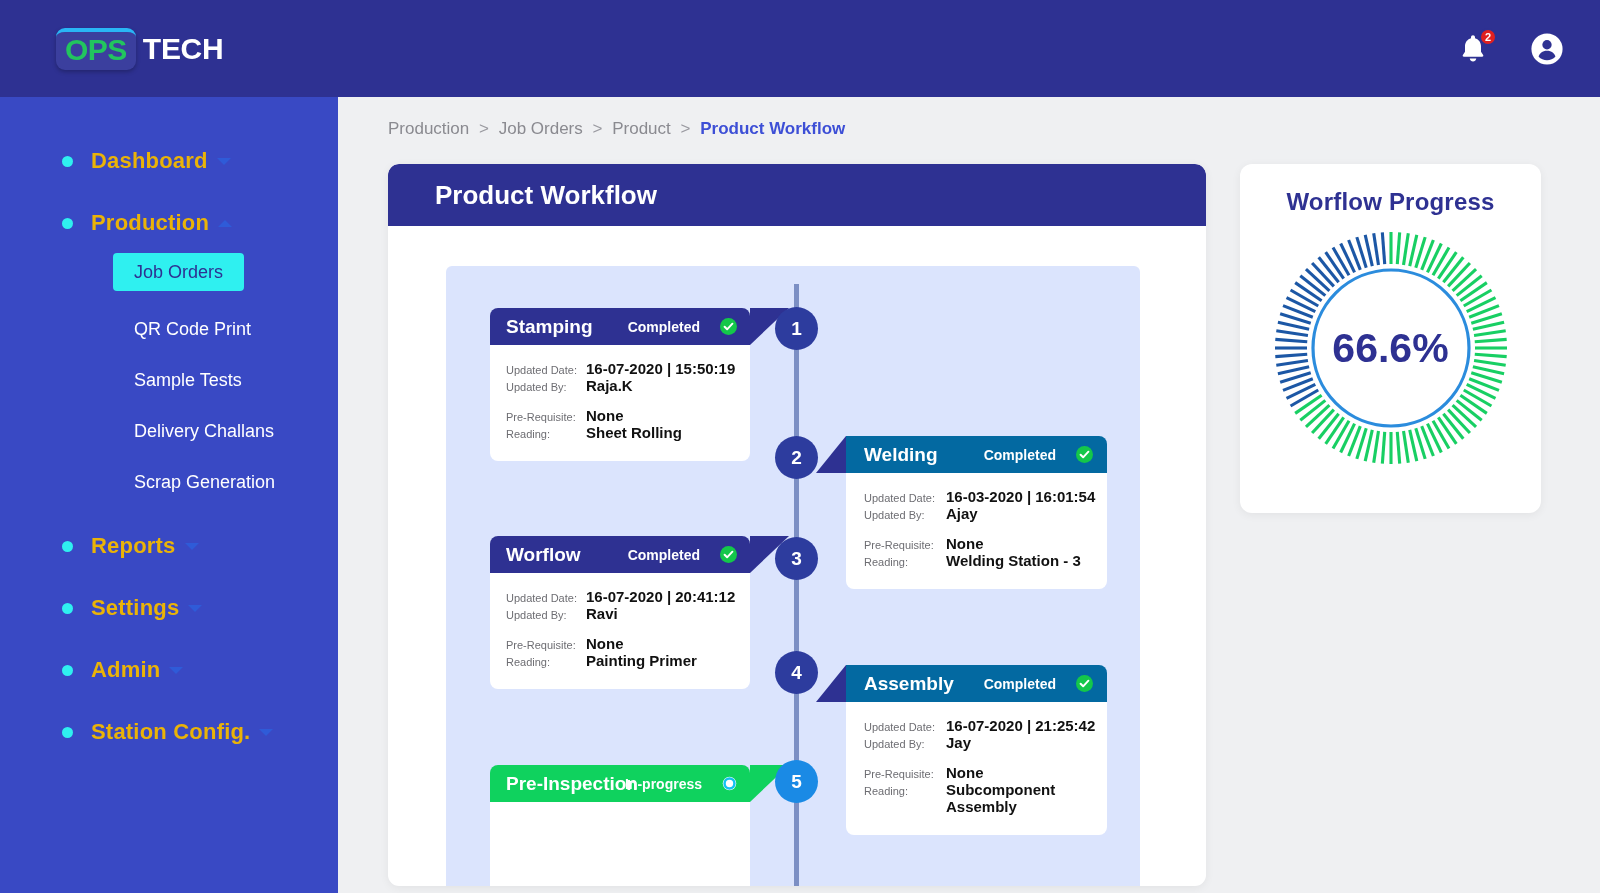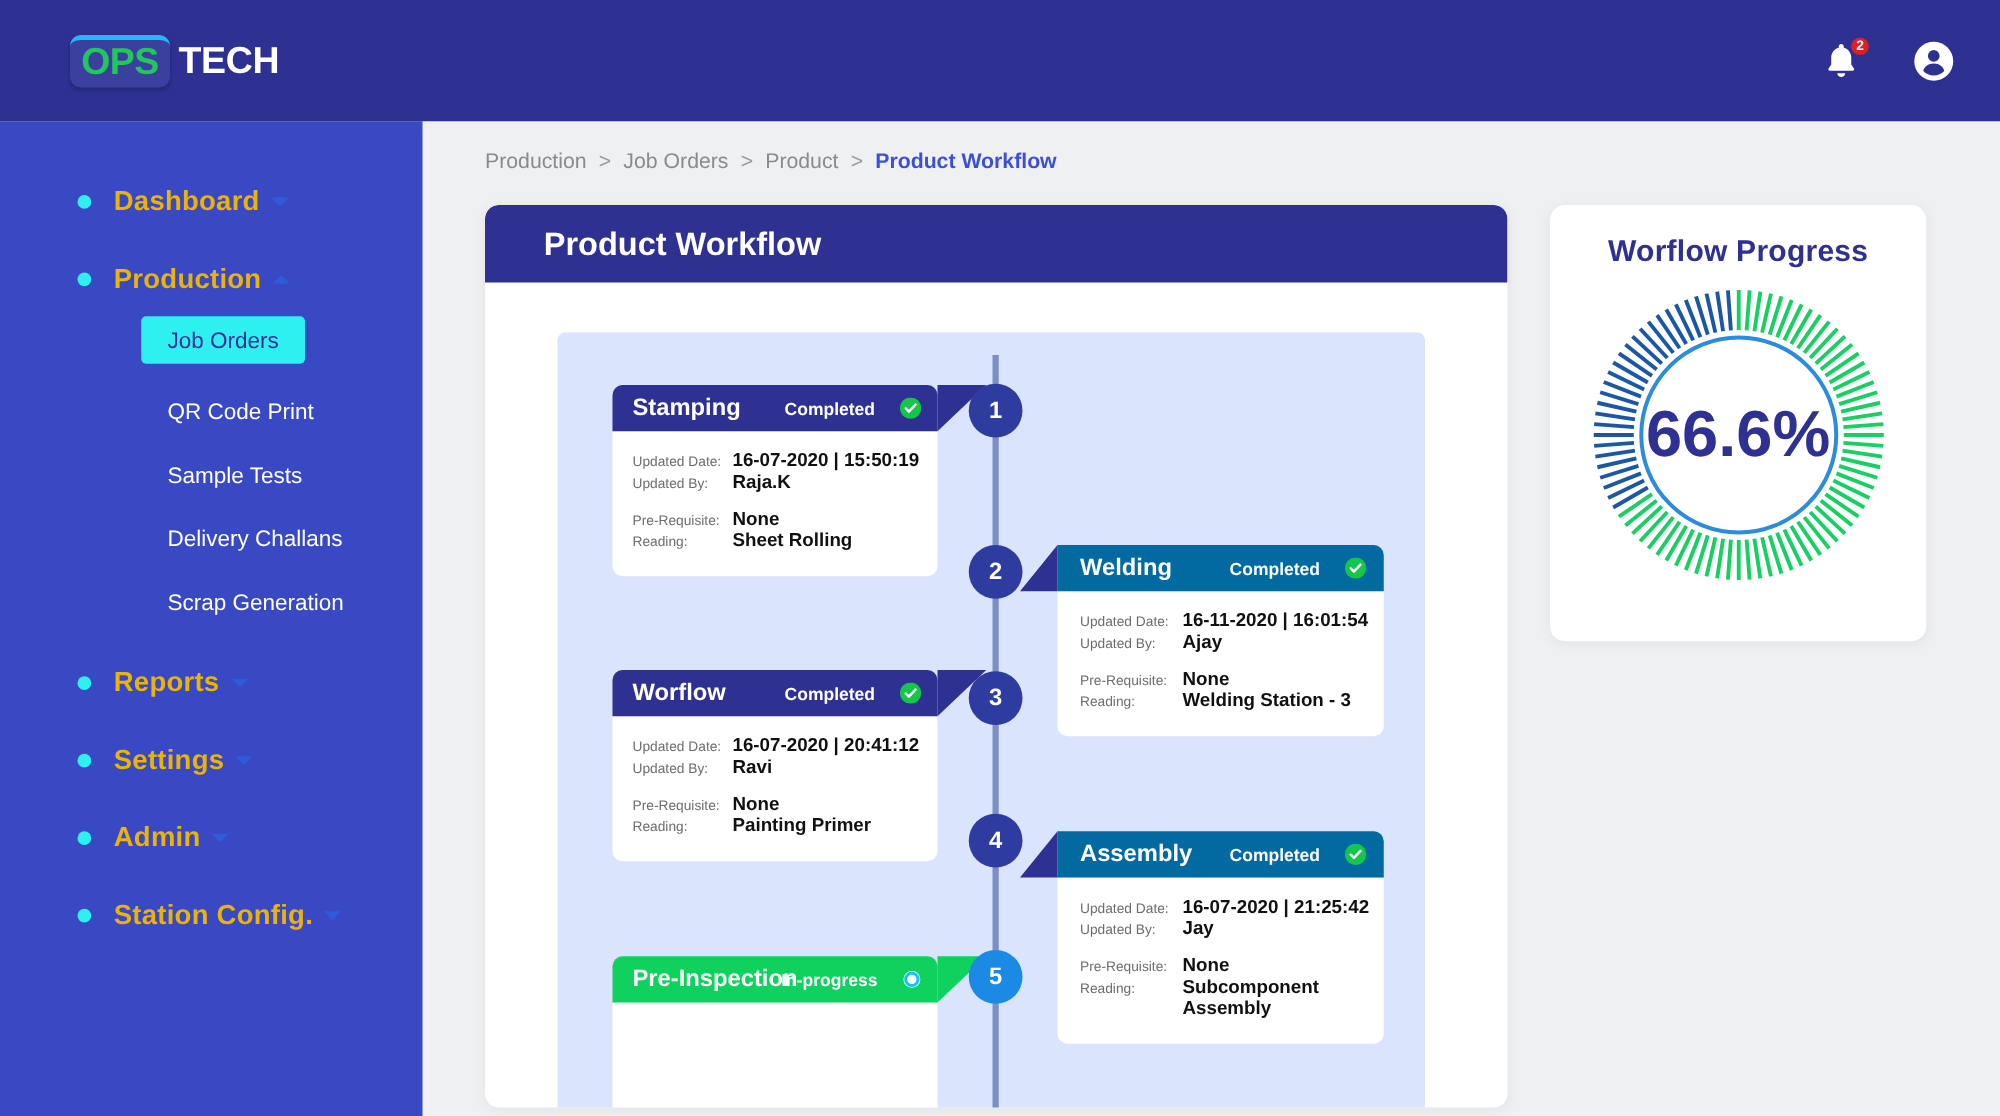--- a/index.html
+++ b/index.html
@@ -249,21 +249,21 @@
     letter-spacing: .2px;
   }
   .gauge-wrap {
     margin: 13px auto 0;
     width: 238px; height: 238px;
     position: relative;
   }
   .gauge-val {
     position: absolute; inset: 0;
     display: flex; align-items: center; justify-content: center;
-    font-size: 52px; font-weight: bold; color: #2e3192;
+    font-size: 41px; font-weight: bold; color: #2e3192;
   }
 </style>
 </head>
 <body>
 
 <div class="topbar">
   <div class="logo-wrap">
     <span class="logo-badge">
       <span>OPS</span>
     </span>
@@ -434,21 +434,21 @@
                 <span>Completed</span>
                 <svg class="check-ico" viewBox="0 0 20 20">
                   <circle cx="10" cy="10" r="10" fill="#14c74a"></circle>
                   <path d="M5.4 10.3l3 3 6.2-6.6" stroke="#ffffff" stroke-width="2.3" fill="none" stroke-linecap="round" stroke-linejoin="round"></path>
                 </svg>
               </span>
             </div>
             <div class="step-body">
               <div class="kv">
                 <span class="k">Updated Date:</span>
-                <span class="v">16-11-2020 | 16:01:54</span>
+                <span class="v">16-03-2020 | 16:01:54</span>
               </div>
               <div class="kv">
                 <span class="k">Updated By:</span>
                 <span class="v">Ajay</span>
               </div>
               <div class="kv-gap"></div>
               <div class="kv">
                 <span class="k">Pre-Requisite:</span>
                 <span class="v">None</span>
               </div>

